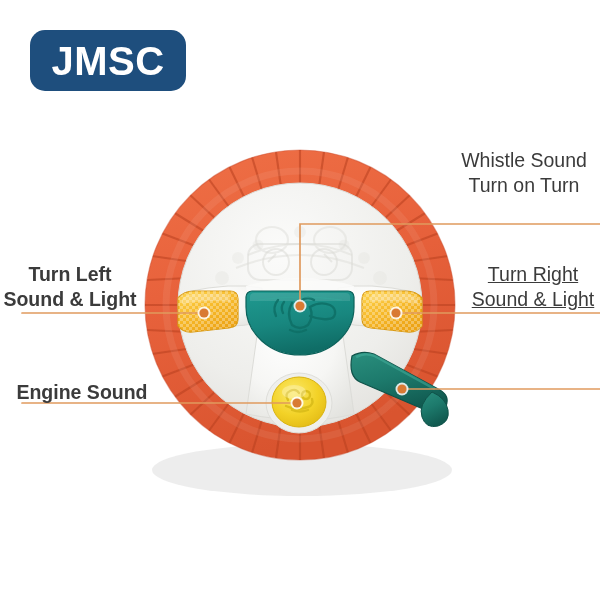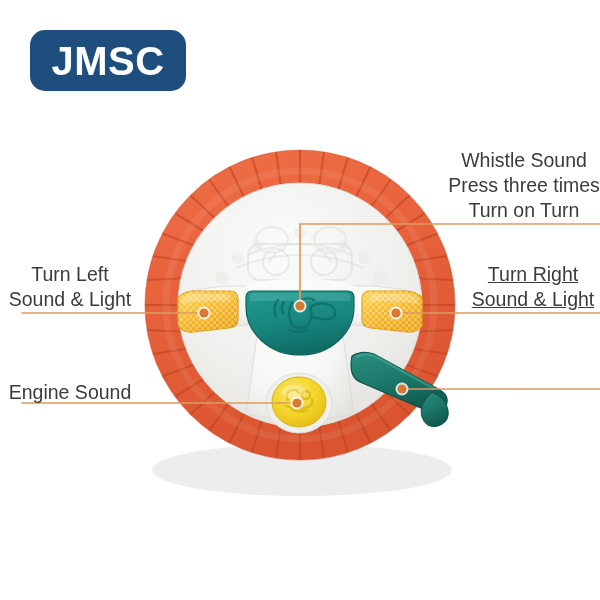--- a/index.html
+++ b/index.html
@@ -17,21 +17,21 @@
   }
   .logo-text{
     color:#ffffff;font-size:40px;font-weight:bold;letter-spacing:0.5px;
     font-family:"Liberation Sans","DejaVu Sans",sans-serif;line-height:1;
   }
 
   
   .callout{position:absolute;color:#3b3b3b;font-size:19.5px;line-height:1.27;white-space:nowrap;}
   .callout .ln{display:block;}
   .c-right{text-align:center;}
-  .c-left{text-align:center;}
+  .c-left{text-align:center;font-weight:bold;}
 
   
   svg.art{position:absolute;left:0;top:0;width:600px;height:600px;}
 </style>
 </head>
 <body>
 
 <div id="stage">
 
   <svg class="art" viewBox="0 0 600 600">
@@ -265,32 +265,31 @@
       <circle cx="297" cy="403" r="4.6" fill="#d97a33"></circle>
     </g>
   </svg>
 
   <div class="logo-box">
     <span class="logo-text">JMSC</span>
   </div>
 
   <div class="callout c-right" style="left:448px;top:148px;width:152px;">
     <span class="ln">Whistle Sound</span>
-    <span class="ln">Press three times</span>
     <span class="ln">Turn on Turn</span>
   </div>
 
   <div class="callout c-left" style="left:0px;top:262px;width:140px;">
     <span class="ln">Turn Left</span>
     <span class="ln">Sound &amp; Light</span>
   </div>
 
   <div class="callout c-right" style="left:466px;top:262px;width:134px;text-decoration:underline;">
     <span class="ln">Turn Right</span>
     <span class="ln">Sound &amp; Light</span>
   </div>
 
 
-  <div class="callout c-left" style="left:0px;top:380px;width:140px;">
+  <div class="callout c-left" style="left:12px;top:380px;width:140px;">
     <span class="ln">Engine Sound</span>
   </div>
 
 </div>
 
 </body></html>

